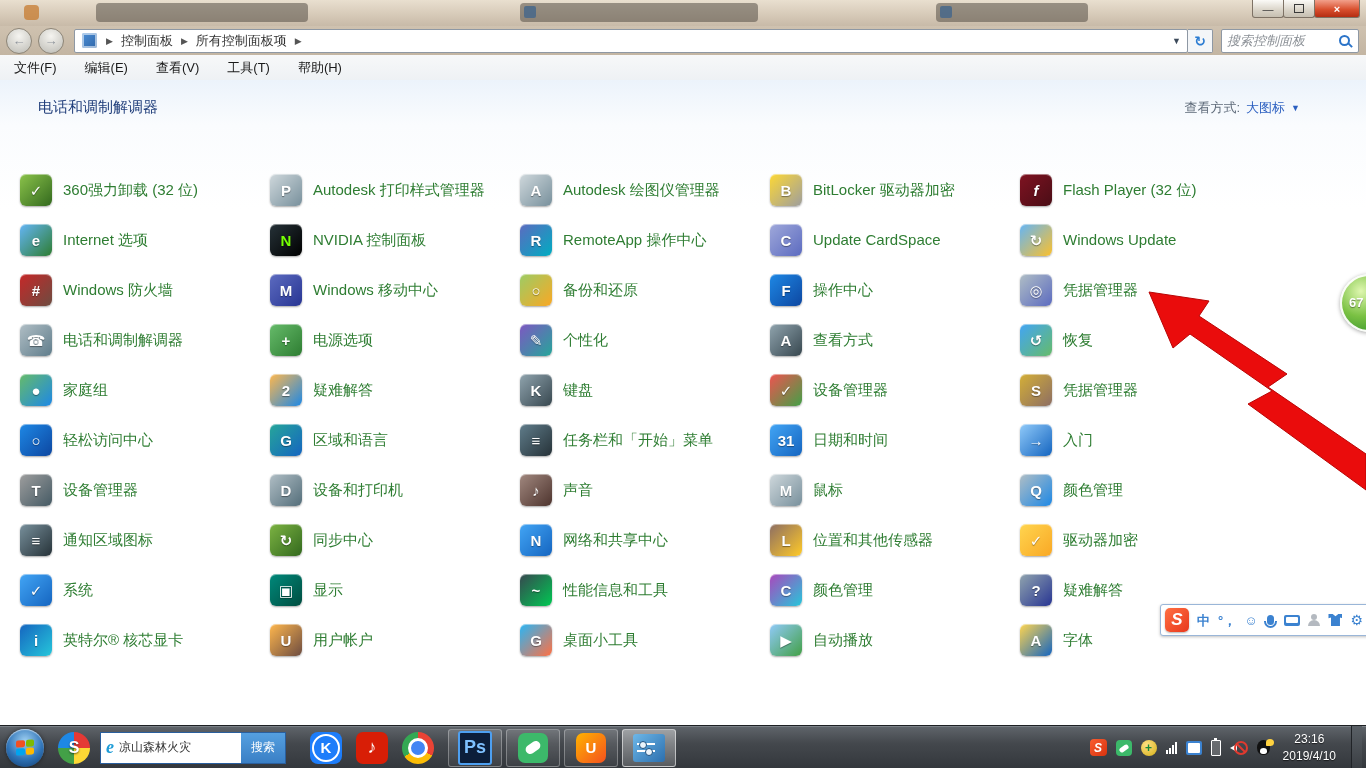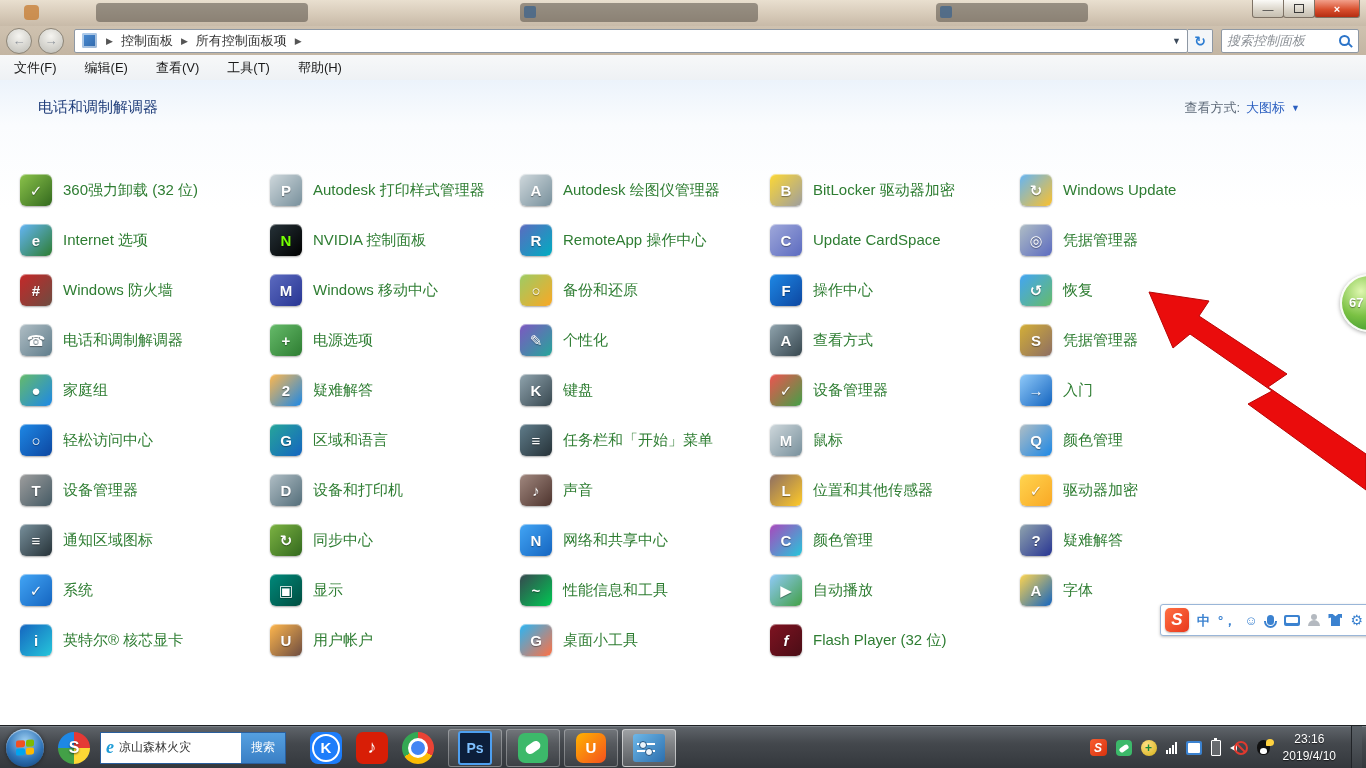--- a/index.html
+++ b/index.html
@@ -114,21 +114,21 @@
     display:flex;align-items:center;justify-content:center;}
   #kugou{background:#1d7dfa;border-radius:8px;color:#fff;font-weight:bold;font-size:15px;}
   #kugou span{width:24px;height:24px;border:2px solid #fff;border-radius:50%;display:flex;align-items:center;justify-content:center;}
   #netease{background:#d81e06;border-radius:7px;color:#fff;font-size:18px;font-weight:bold;}
   #chrome{border-radius:50%;background:conic-gradient(#ea4335 0 33%,#fbbc05 0 66%,#34a853 0 100%);position:relative;}
   #chrome::after{content:"";position:absolute;width:14px;height:14px;border-radius:50%;background:#4285f4;border:3px solid #fff;}
   .app-frame{width:52px;height:36px;border:1px solid rgba(255,255,255,.3);border-radius:3px;margin-right:4px;
     background:linear-gradient(rgba(255,255,255,.14),rgba(255,255,255,.04));display:flex;align-items:center;justify-content:center;flex:0 0 52px;}
   .app-frame.active{background:linear-gradient(rgba(255,255,255,.42),rgba(255,255,255,.18));border-color:rgba(255,255,255,.55);}
   #ps-tile{width:30px;height:30px;background:#0c1e3a;border:2px solid #4d9ff0;border-radius:3px;color:#7fc1ff;
-    font-size:14px;font-weight:bold;display:flex;align-items:center;justify-content:center;}
+    font-size:18px;font-weight:bold;display:flex;align-items:center;justify-content:center;}
   #green-tile{width:30px;height:30px;background:#3cb96a;border-radius:7px;position:relative;}
   #green-tile::after{content:"";position:absolute;left:7px;top:10px;width:16px;height:9px;background:#fff;border-radius:6px;transform:rotate(-35deg);}
   #uc-tile{width:30px;height:30px;background:linear-gradient(135deg,#ffb300,#f4511e);border-radius:7px;color:#fff;
     font-weight:bold;font-size:15px;display:flex;align-items:center;justify-content:center;}
   #cpanel-tile{width:28px;height:28px;background:linear-gradient(135deg,#6db7e8,#2c6fae);border-radius:3px;
     display:flex;flex-direction:column;justify-content:center;gap:5px;padding-left:4px;}
   #cpanel-tile i{width:18px;height:2px;background:#fff;display:block;position:relative;}
   #cpanel-tile i::after{content:"";position:absolute;top:-2px;width:6px;height:6px;border-radius:50%;background:#eaf4fb;border:1px solid #1d4f7e;}
   #cpanel-tile i.k1::after{left:2px;} #cpanel-tile i.k2::after{right:2px;}
 
@@ -420,20 +420,26 @@
         </span>
         <span class="cp-label">查看方式</span>
       </div>
       <div class="cp-item">
         <span class="cp-tile" style="background: linear-gradient(135deg, rgb(239, 83, 80), rgb(67, 160, 71));">
           <span class="cp-glyph">✓</span>
         </span>
         <span class="cp-label">设备管理器</span>
       </div>
       <div class="cp-item">
+        <span class="cp-tile" style="background: linear-gradient(135deg, rgb(66, 165, 245), rgb(21, 101, 192));">
+          <span class="cp-glyph">31</span>
+        </span>
+        <span class="cp-label">日期和时间</span>
+      </div>
+      <div class="cp-item">
         <span class="cp-tile" style="background: linear-gradient(135deg, rgb(207, 216, 220), rgb(120, 144, 156));">
           <span class="cp-glyph">M</span>
         </span>
         <span class="cp-label">鼠标</span>
       </div>
       <div class="cp-item">
         <span class="cp-tile" style="background: linear-gradient(135deg, rgb(141, 110, 99), rgb(255, 202, 40));">
           <span class="cp-glyph">L</span>
         </span>
         <span class="cp-label">位置和其他传感器</span>

